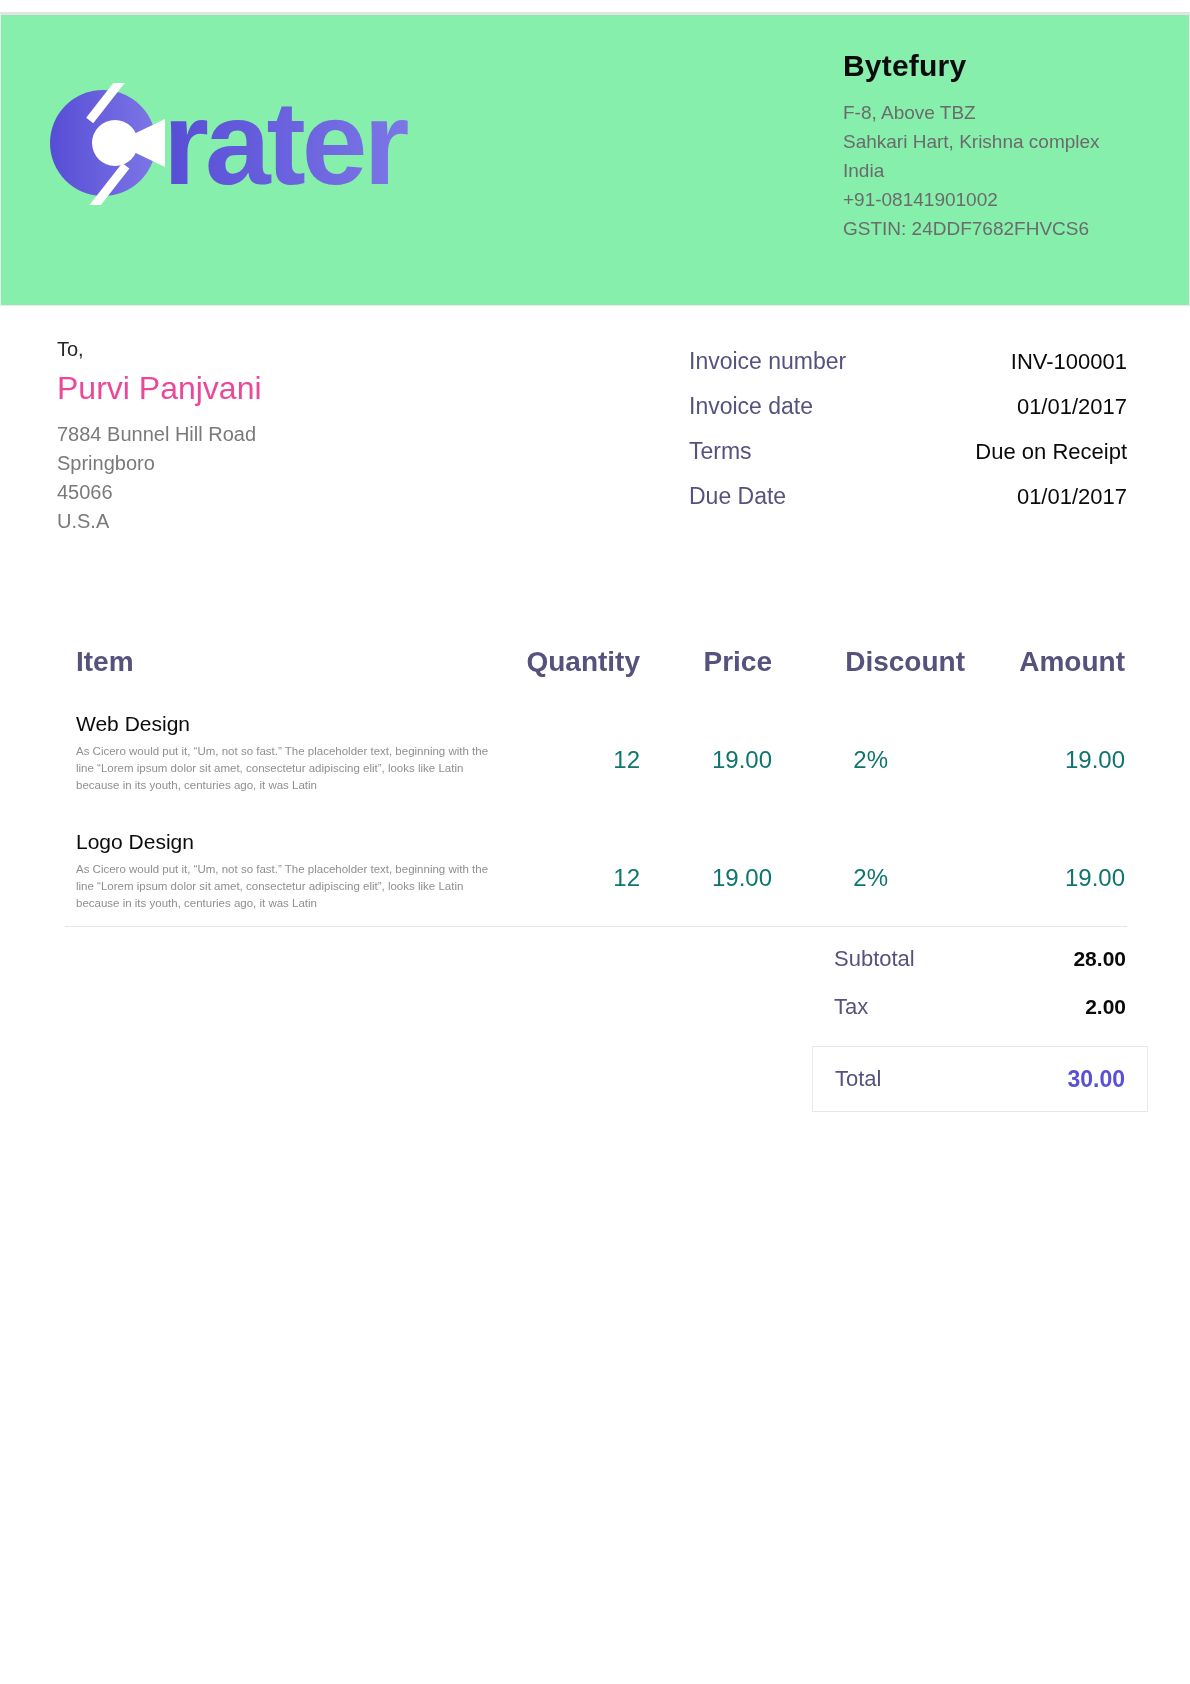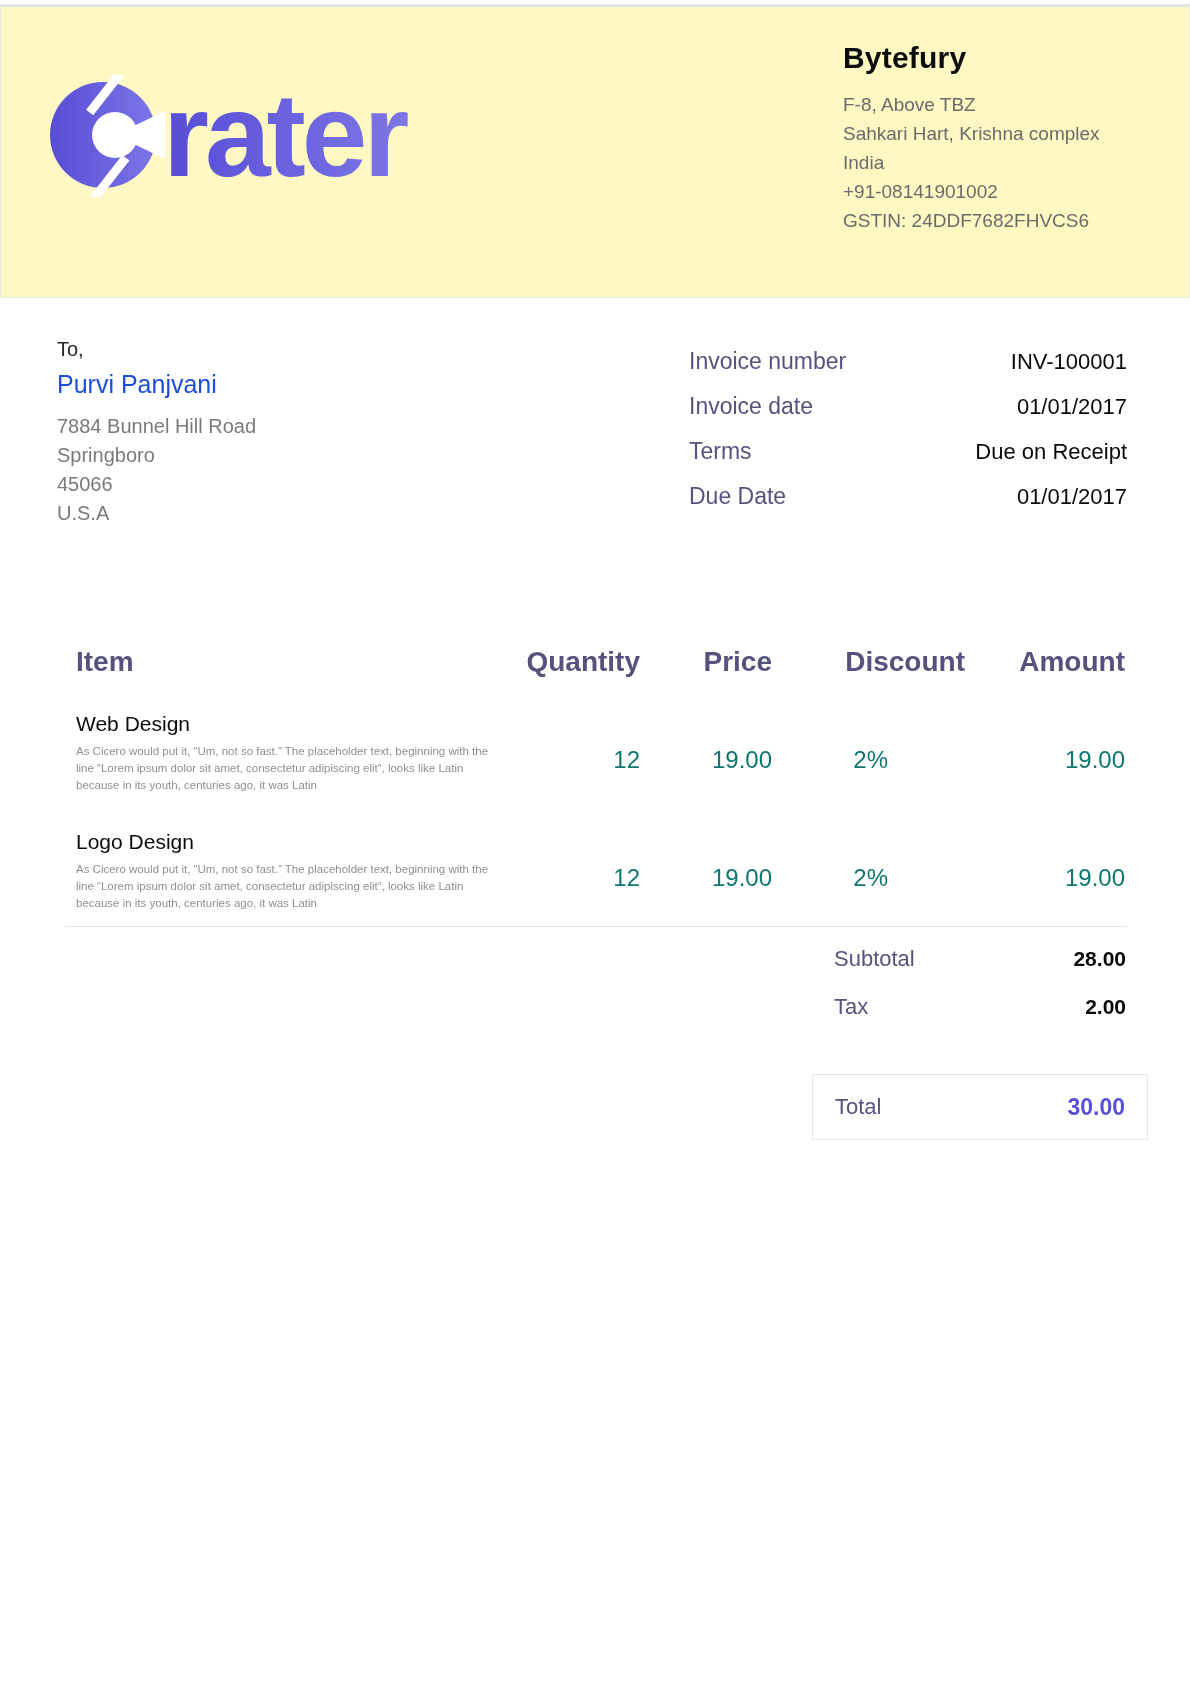--- a/index.html
+++ b/index.html
@@ -3,33 +3,33 @@
 <meta charset="utf-8">
 <style>
   html,body { margin:0; padding:0; background:#ffffff; }
   .page {
     position:relative; width:1190px; height:1684px; background:#ffffff;
     font-family:"Liberation Sans", sans-serif; color:#0b0b0d; overflow:hidden;
   }
 
   
   .header {
-    position:absolute; top:4px; left:0; width:1188px; height:290px; background:#fef9c3;
+    position:absolute; top:12px; left:0; width:1188px; height:290px; background:#86efac;
     border-top:3px solid #e3e3e3; border-left:1px solid #ebebeb;
     border-right:1px solid #ebebeb; border-bottom:1px solid #ececec;
   }
   .logo { position:absolute; left:46px; top:68px; width:445px; height:122px; }
   .company { position:absolute; left:842px; top:34px; width:320px; }
   .company-name { font-size:30px; font-weight:700; color:#0c0c0e; letter-spacing:0.2px; margin-bottom:15px; }
   .company-line { font-size:19px; color:#6b6b6b; line-height:29px; }
 
   
   .to-block { position:absolute; left:57px; top:336px; }
   .to-label { font-size:20px; color:#26262b; line-height:26px; }
-  .to-name { font-size:25px; font-weight:500; color:#1d4ed8; margin:8px 0 13px 0; }
+  .to-name { font-size:32px; font-weight:500; color:#ec4899; margin:8px 0 13px 0; }
   .to-line { font-size:20px; color:#7a7a7a; line-height:29px; }
 
   
   .meta { position:absolute; left:677px; top:348px; width:450px; }
   .meta-row { display:flex; justify-content:space-between; align-items:baseline; height:45px;margin-left:12px; }
   .meta-label { font-size:23px; color:#56527e; }
   .meta-value { font-size:22px; font-weight:500; color:#0a0a0c; }
 
   
   .items { position:absolute; left:76px; top:648px; width:1049px; }
@@ -45,21 +45,21 @@
   .cell-num { font-size:24px; font-weight:500; color:#0f766e; padding-top:36px; }
   .item-row .c-disc { padding-right:77px; box-sizing:border-box; }
 
   
   .rule { position:absolute; left:65px; top:926px; width:1062px; height:1px; background:#e6e6ee; }
   .totals { position:absolute; top:946px; right:42px; width:336px; }
   .t-row { display:flex; justify-content:space-between; align-items:baseline; height:48px; padding:0 22px; }
   .t-label { font-size:22px; color:#56527e; }
   .t-value { font-size:21px; font-weight:700; color:#0a0a0c; }
   .total-box {
-    margin-top:32px; height:64px; border:1px solid #e8e8e8; background:#fff;
+    margin-top:4px; height:64px; border:1px solid #e8e8e8; background:#fff;
     display:flex; justify-content:space-between; align-items:center; padding:0 22px;
   }
   .total-label { font-size:22px; color:#56527e; }
   .total-value { font-size:23px; font-weight:700; color:#5a50d8; }
 </style>
 </head>
 <body>
 
 <div class="page">
 

